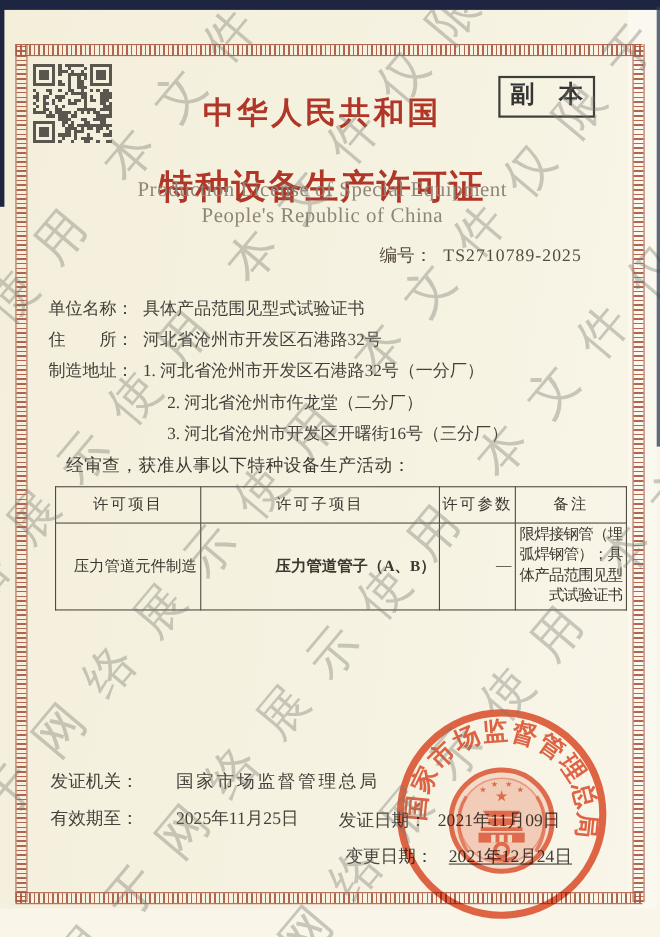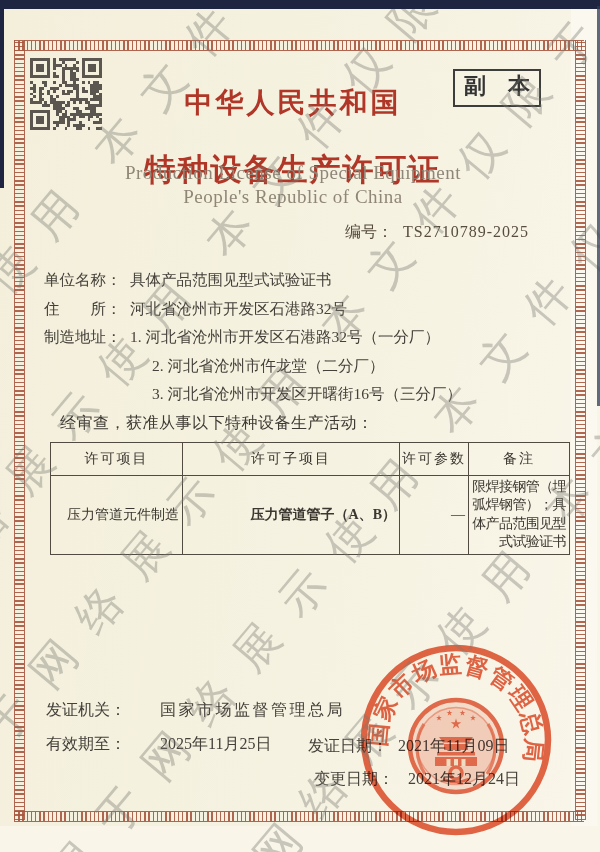--- a/index.html
+++ b/index.html
@@ -53,21 +53,21 @@
   td.remark{font-size:10.8px;letter-spacing:-.6px;line-height:1.32;text-align:left;padding:3px 2px 3px 4px;}
   td.dash{font-size:18px;}
 
   .f-line{position:absolute;z-index:10;font-size:16px;color:#45403a;white-space:nowrap;}
   .fl-issuer{top:700px;} .fl-valid{top:734px;}
   .fl-issue{top:736px;} .fl-change{top:769px;}
   .fl-issuer .lbl,.fl-valid .lbl{left:46px;}
   .fl-issuer .val,.fl-valid .val{left:160px;}
   .fl-issuer .val{letter-spacing:2.5px;}
   .fl-issue .lbl{left:308px;} .fl-issue .val{left:398px;}
-  .fl-change .lbl{left:314px;} .fl-change .val{left:408px;}
+  .fl-change .lbl{left:314px;} .fl-change .val{left:408px;text-decoration:underline;}
 
   .seal{position:absolute;left:352px;top:640px;width:210px;height:208px;z-index:30;
     mix-blend-mode:multiply;opacity:.94;}
 
   .wm-layer{position:absolute;inset:0;z-index:60;pointer-events:none;overflow:hidden;}
   .wm{position:absolute;white-space:nowrap;transform:translate(-50%,-50%) rotate(-50deg);
     font-family:"Liberation Sans","DejaVu Sans",sans-serif;
     font-size:45px;letter-spacing:26px;color:rgba(122,122,114,.38);}
   .wm span{padding-right:26px;}
   .wm0{left:103px;top:158px;} .wm1{left:215px;top:250px;} .wm2{left:330px;top:335px;}

